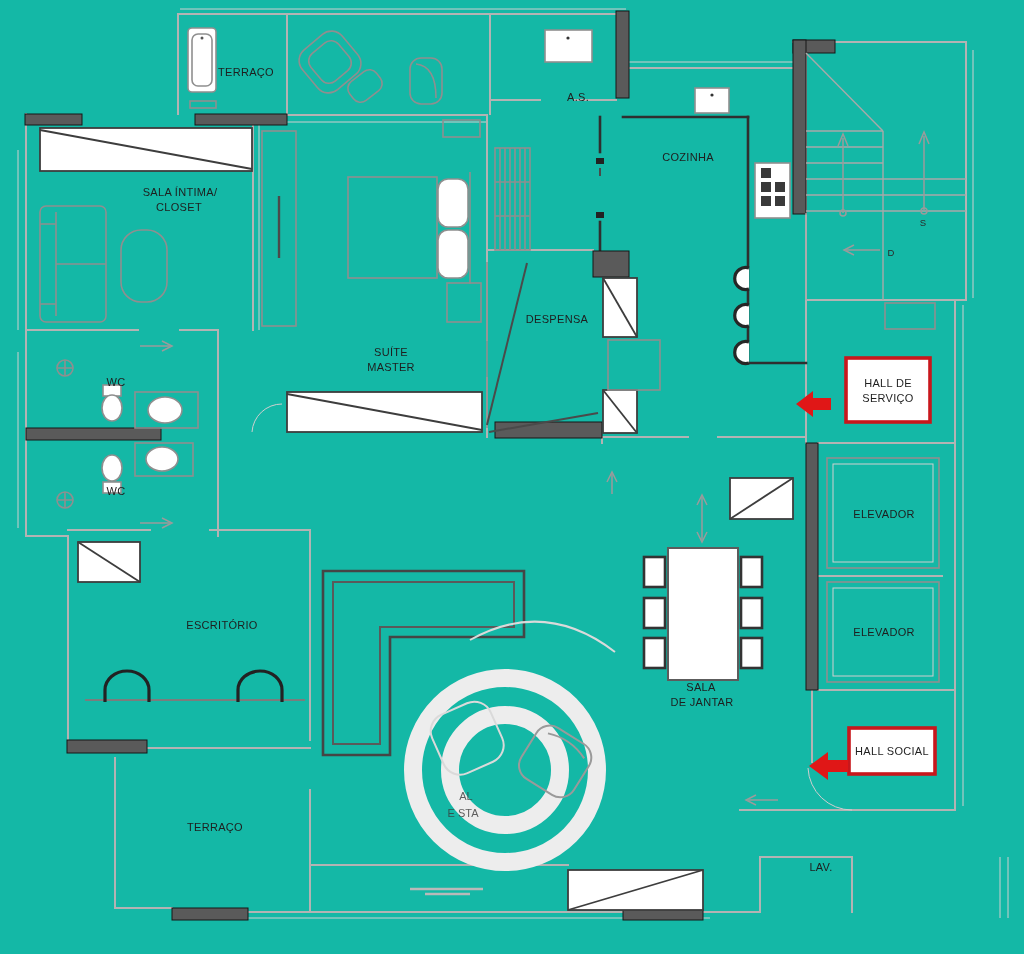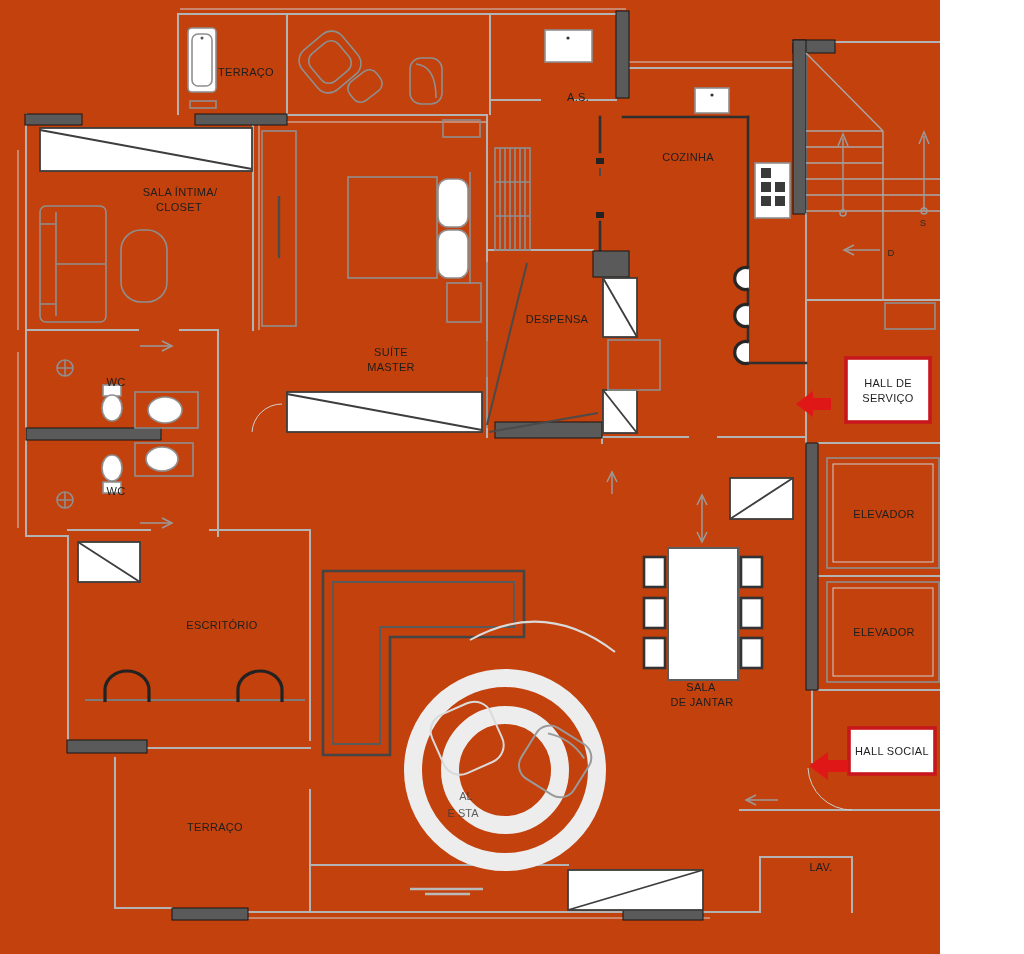--- a/index.html
+++ b/index.html
@@ -1,16 +1,16 @@
 <!DOCTYPE html>
 <html><head>
 <meta charset="utf-8">
 <style>
   html,body{margin:0;padding:0;background:#ffffff;}
-  .canvas{position:relative;width:940px;height:954px;background:#c2410c;overflow:hidden;}
+  .canvas{position:relative;width:1024px;height:954px;background:#14b8a6;overflow:hidden;}
   svg{position:absolute;left:0;top:0;}
   
   .wl{stroke:#b3b3b3;stroke-width:2;fill:none;stroke-linecap:square;}
   .wlt{stroke:#cfcfcf;stroke-width:1;fill:none;}
   .wb{stroke:#2f2f2f;stroke-width:2.6;fill:none;stroke-linecap:square;}
   .wbm{stroke:#4a4a4a;stroke-width:2;fill:none;}
   .fur{stroke:#8f8f8f;stroke-width:1.6;fill:none;}
   .furw{stroke:#8f8f8f;stroke-width:1.6;fill:#ffffff;}
   .hatch{stroke:#3d3d3d;stroke-width:1.8;fill:#ffffff;}
   .darkfill{fill:#5a5a5a;stroke:#161616;stroke-width:1;}

